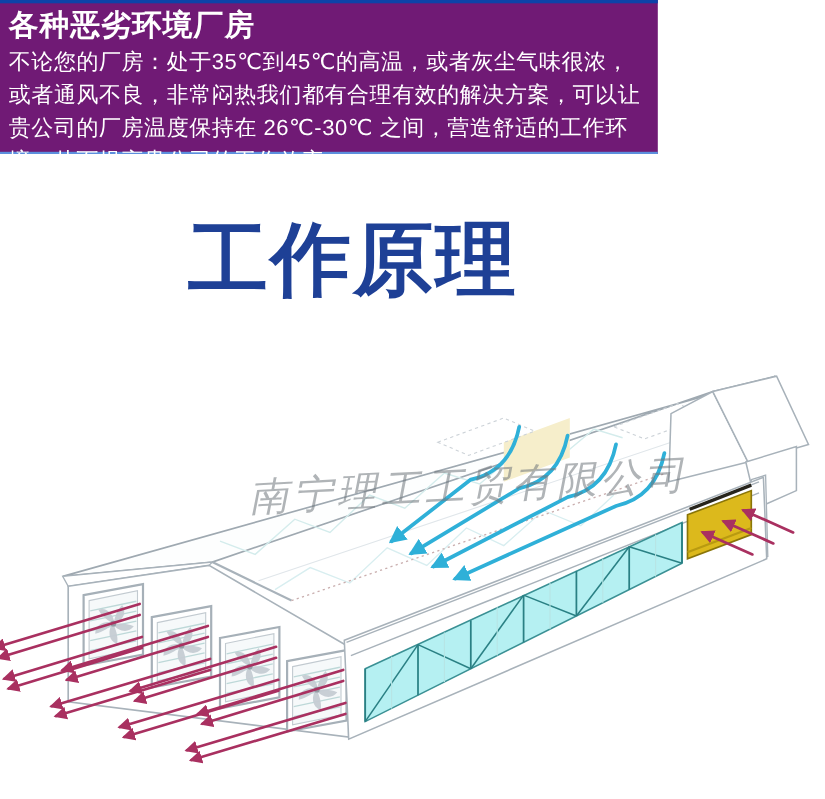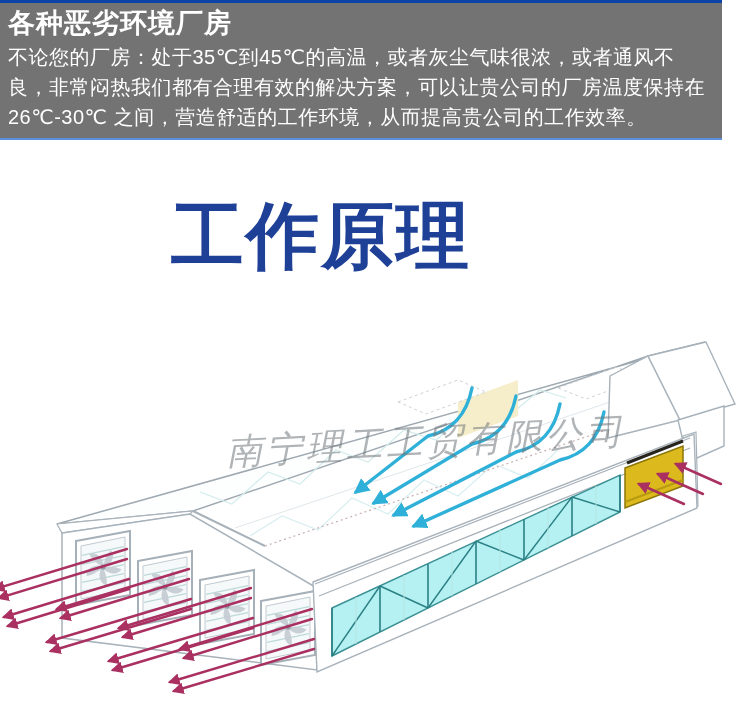--- a/index.html
+++ b/index.html
@@ -1,20 +1,20 @@
 <!DOCTYPE html>
 <html><head>
 <meta charset="utf-8">
 <style>
   html,body{margin:0;padding:0;background:#fff;}
   body{width:750px;height:726px;position:relative;overflow:hidden;
        font-family:"Liberation Sans","DejaVu Sans",sans-serif;}
 
   
-  .banner{box-sizing:border-box;width:722px;height:140px;background:#737373;
+  .banner{box-sizing:border-box;width:598px;height:140px;background:#701a75;
           border-top:3px solid #0c43a8;border-bottom:2px solid #5c8fdd;
           padding:1px 8px 0 8px;color:#fff;}
   .banner-title{font-size:27px;font-weight:bold;line-height:38px;letter-spacing:1px;}
   .banner-desc{font-size:20px;line-height:30px;margin:0 0 0 0;letter-spacing:0.5px;}
 
   
   .heading-section{width:642px;height:190px;background:#fff;}
   .big-heading{margin:0;padding-top:48px;text-align:center;
                font-size:73px;font-weight:900;letter-spacing:2px;color:#1e4096;}
 

